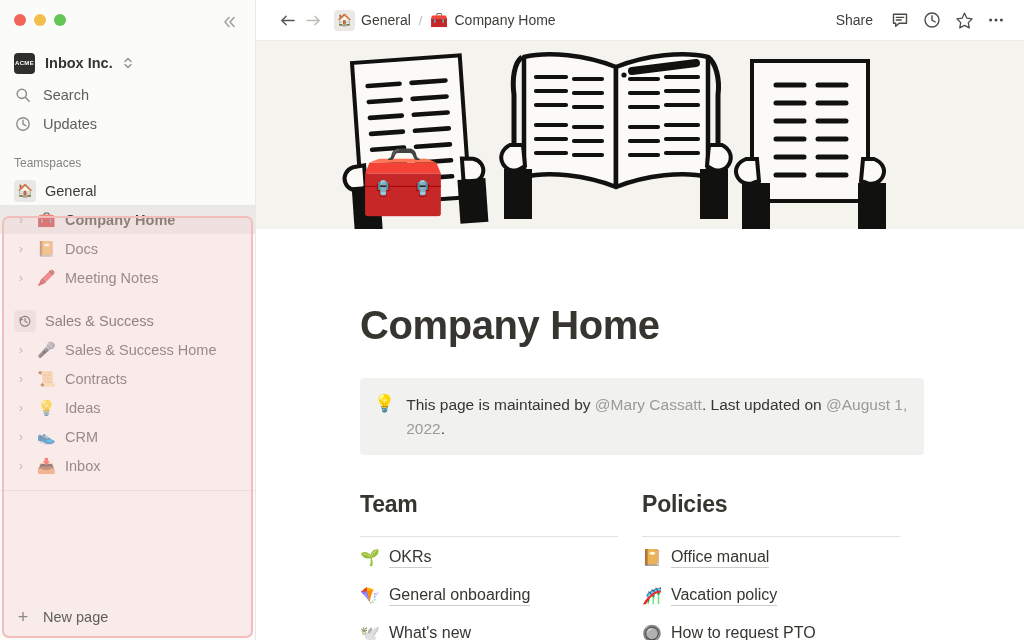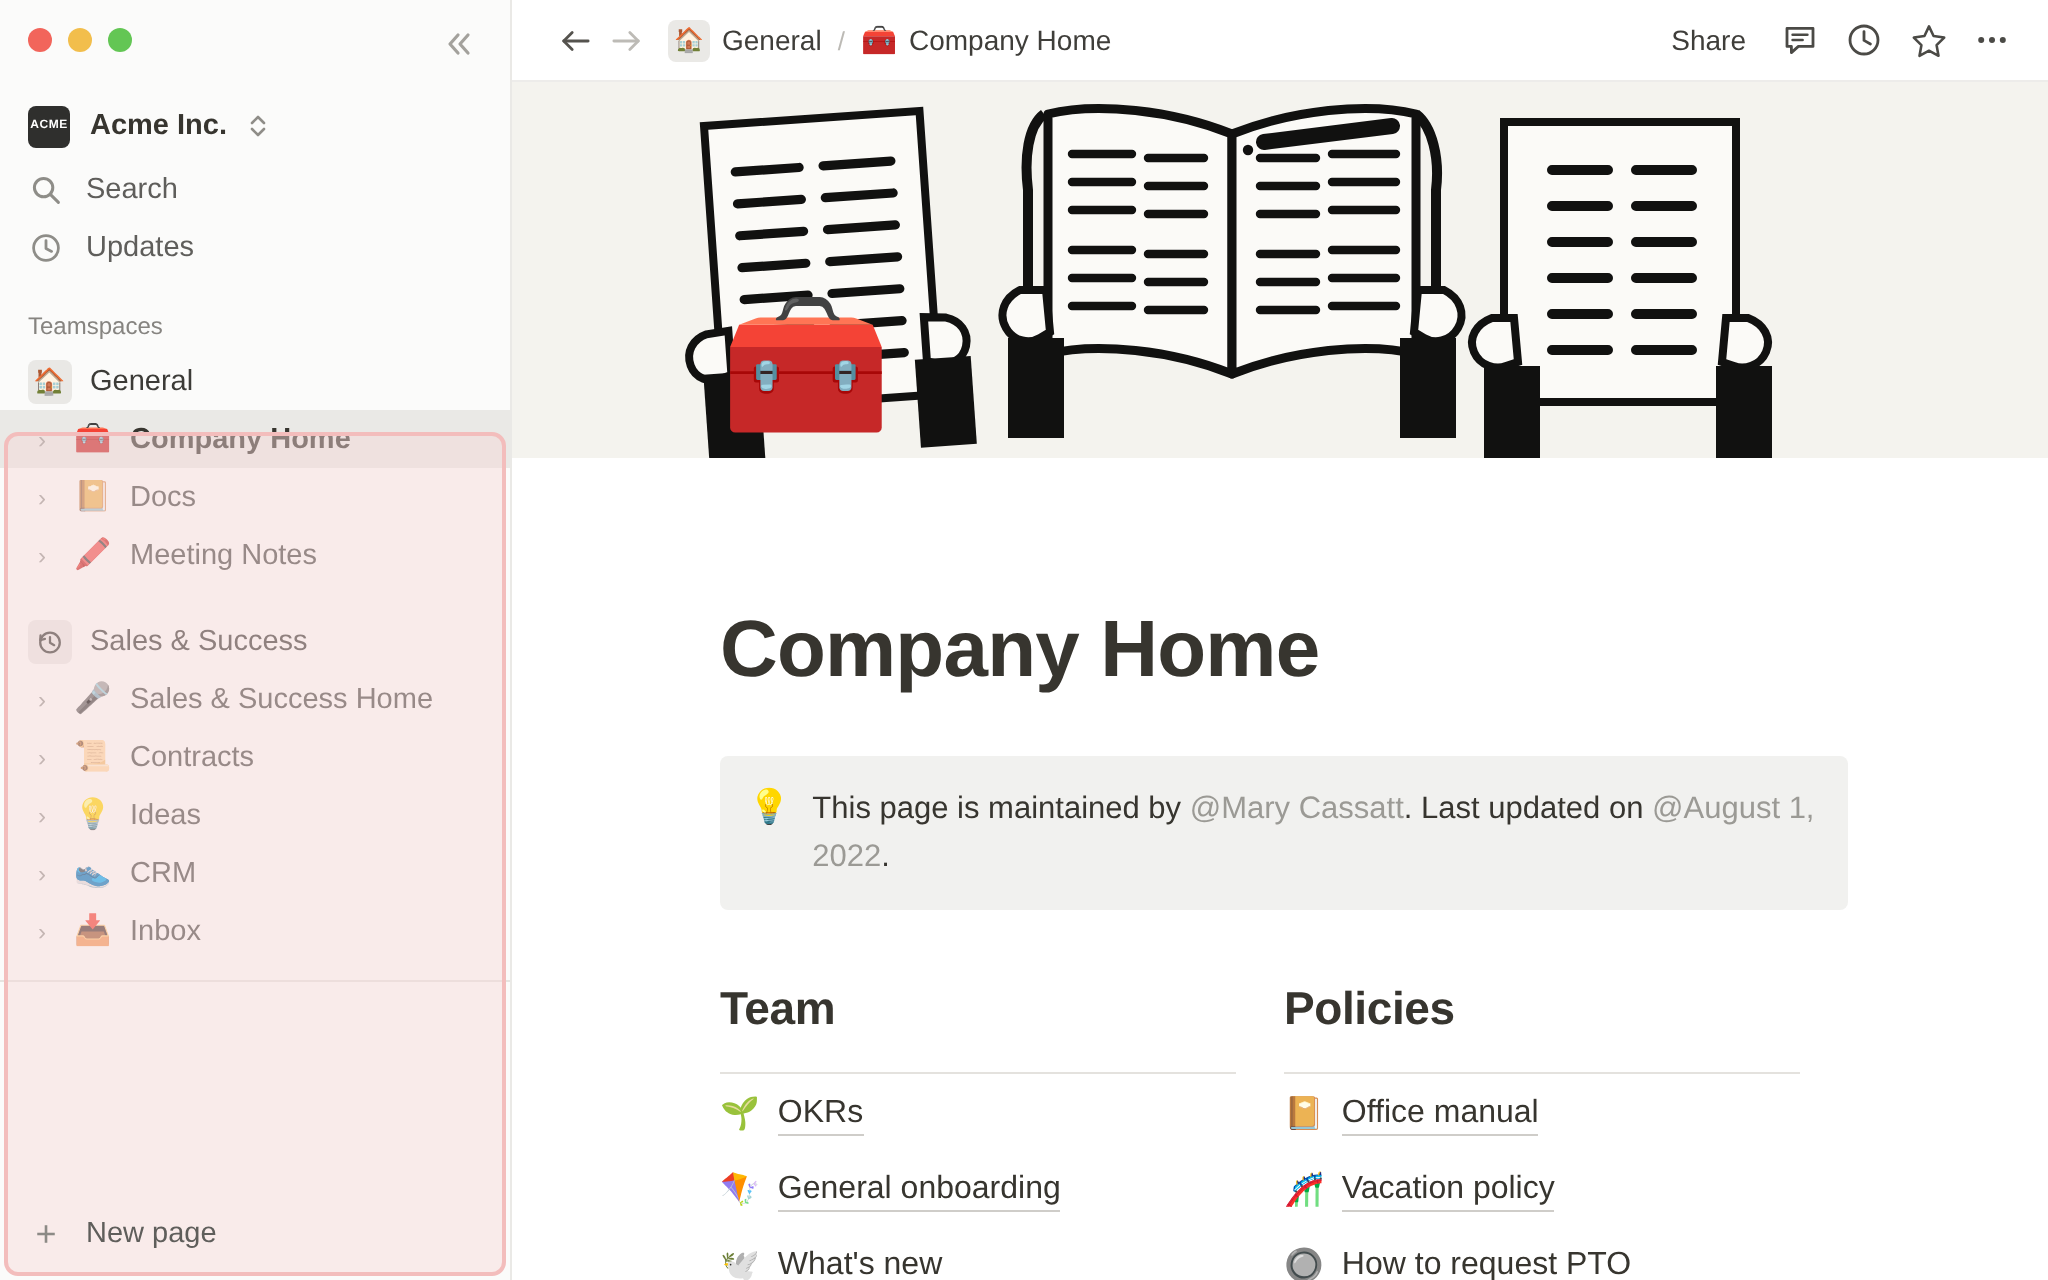--- a/index.html
+++ b/index.html
@@ -158,21 +158,21 @@
     </div>
     <div class="collapse-btn">
       <svg width="16" height="14" viewBox="0 0 16 14" aria-hidden="true">
         <path d="M7 2.5 L3 7 L7 11.5" fill="none" stroke="currentColor" stroke-width="1.6" stroke-linecap="round" stroke-linejoin="round"></path>
         <path d="M12 2.5 L8 7 L12 11.5" fill="none" stroke="currentColor" stroke-width="1.6" stroke-linecap="round" stroke-linejoin="round"></path>
       </svg>
     </div>
 
     <div class="workspace-row">
       <span class="ws-logo">ACME</span>
-      <span class="ws-name">Acme Inc.</span>
+      <span class="ws-name">Inbox Inc.</span>
       <span class="ws-chevrons">
         <svg width="10" height="14" viewBox="0 0 10 14" aria-hidden="true">
           <path d="M2 5.5 L5 2.5 L8 5.5" fill="none" stroke="currentColor" stroke-width="1.3" stroke-linecap="round" stroke-linejoin="round"></path>
           <path d="M2 8.5 L5 11.5 L8 8.5" fill="none" stroke="currentColor" stroke-width="1.3" stroke-linecap="round" stroke-linejoin="round"></path>
         </svg>
       </span>
     </div>
 
     <div class="nav-item">
       <span class="ico">

